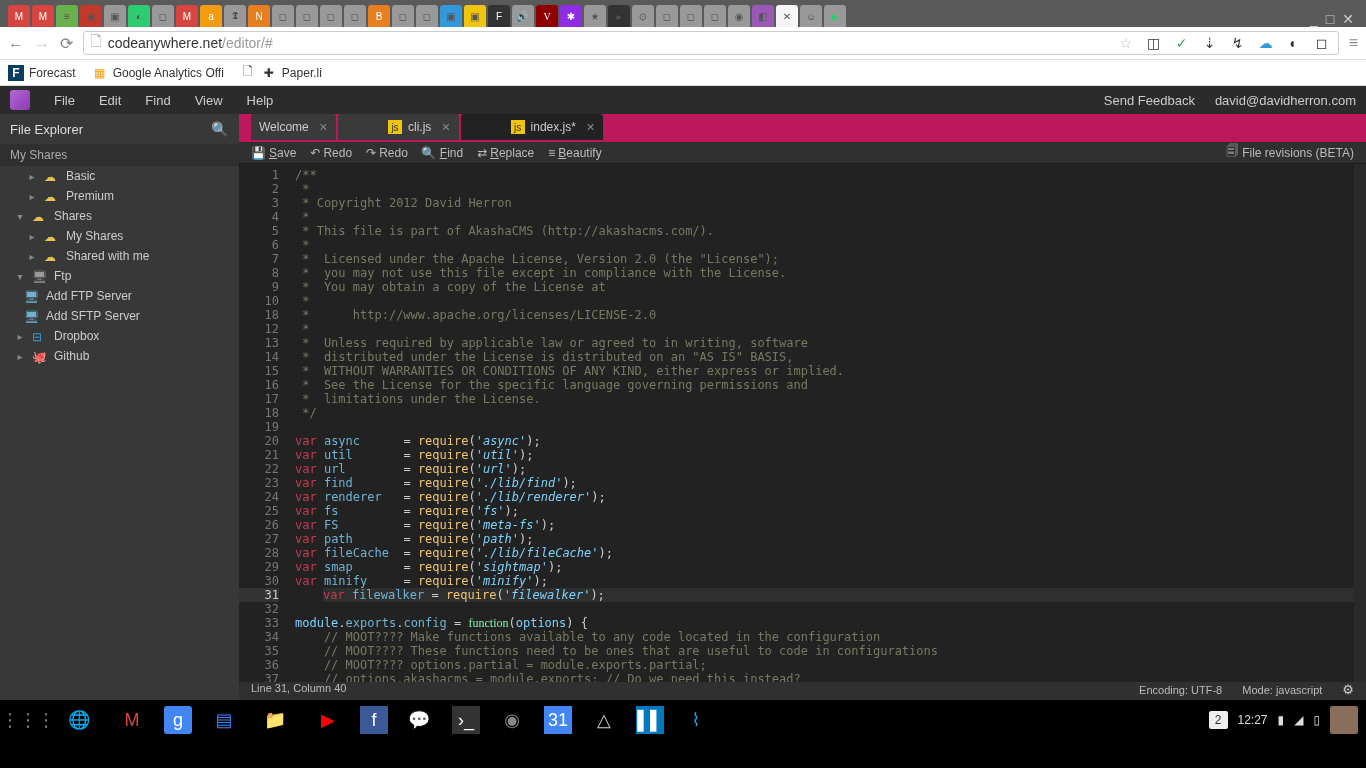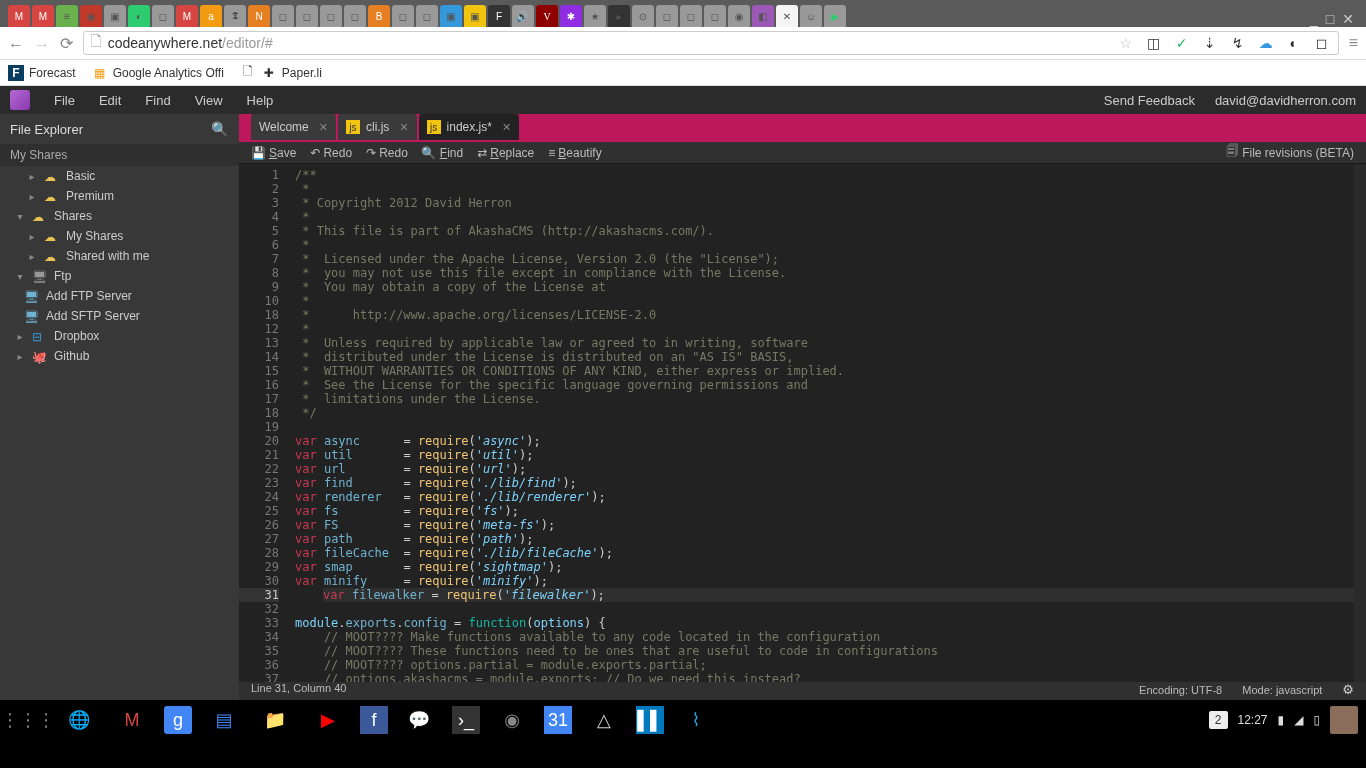--- a/index.html
+++ b/index.html
@@ -41,42 +41,42 @@
 .folder-icon { width:16px; height:12px; display:inline-block; margin-right:6px; font-size:12px;}
 .cloud-y { color:#e8c252; }
 .cloud-g { color:#999; }
 
 
 .editor-area { flex:1; background:#222; display:flex; flex-direction:column; position:relative;}
 .editor-tabs { height:28px; background:#be185d; display:flex; align-items:flex-start; padding-left:12px;}
 .ed-tab { height:26px; display:flex; align-items:center; padding:0 8px; background:#3a3a3a; color:#ccc; font-size:12px; margin-right:2px; gap:6px; border-radius:3px 3px 0 0;}
 .ed-tab.active { background:#222; }
 .ed-tab-close { color:#888; font-size:11px; margin-left:4px;}
-.ed-tab-icon { width:14px; height:14px; display:inline-flex; align-items:center; justify-content:center; font-size:10px;}
+.ed-tab-icon { width:14px; height:14px; display:inline-flex; align-items:center; justify-content:center; font-size:10px;margin-left:42px;}
 .editor-toolbar { height:22px; background:#303030; display:flex; align-items:center; padding:0 12px; color:#bbb; font-size:12px; gap:14px; border-bottom:1px solid #1a1a1a;}
 .etb-item { display:flex; align-items:center; gap:3px;}
 .etb-item u { text-decoration:underline;}
 .etb-right { margin-left:auto; display:flex; align-items:center; gap:4px;}
 
 .code-wrap { flex:1; display:flex; overflow:hidden; background:#222; font-family: 'Consolas', 'Monaco', monospace; font-size:12px; line-height:14px;}
 .gutter { width:48px; background:#222; color:#777; text-align:right; padding:4px 8px 0 0; }
 .gutter .ln { height:14px; }
 .gutter .ln.active { background:#333; color:#ccc;}
 .code { flex:1; padding:4px 0 0 8px; white-space:pre; color:#ccc; position:relative;}
 .code .line { height:14px; }
 .code .line.active-line { background:#2f2f2f;margin-left:28px; }
 
 .c-com { color:#757a62; }
 .c-kw { color:#c83a52; }
 .c-var { color:#6fb3d2; }
 .c-fn { color:#f0c674; }
 .c-str { color:#7dd3fc;font-style:italic; }
 .c-pn { color:#ccc; }
 .c-op { color:#ccc; }
-.c-func { color:#14b8a6; }
+.c-func { color:#86efac;font-family:Liberation Serif, serif; }
 .c-id { color:#7dd3fc;text-align:center; }
 
 .scrollbar-v { width:12px; background:#2a2a2a; }
 
 
 .statusbar { height:18px; background:#303030; display:flex; align-items:flex-start; padding:0 12px; color:#bbb; font-size:11px;}
 .status-left { }
 .status-right { margin-left:auto; display:flex; gap:20px; align-items:center;}
 .gear { font-size:13px; color:#ccc;}
 

